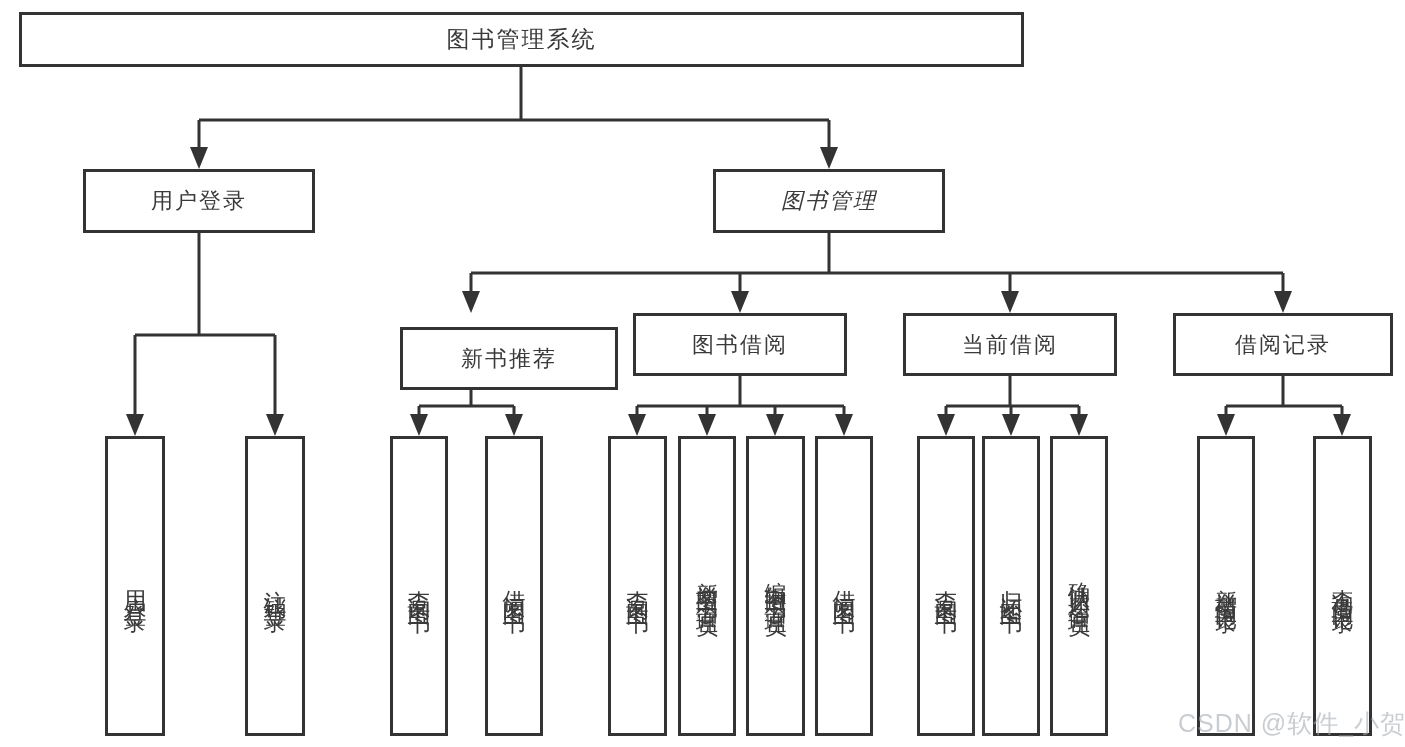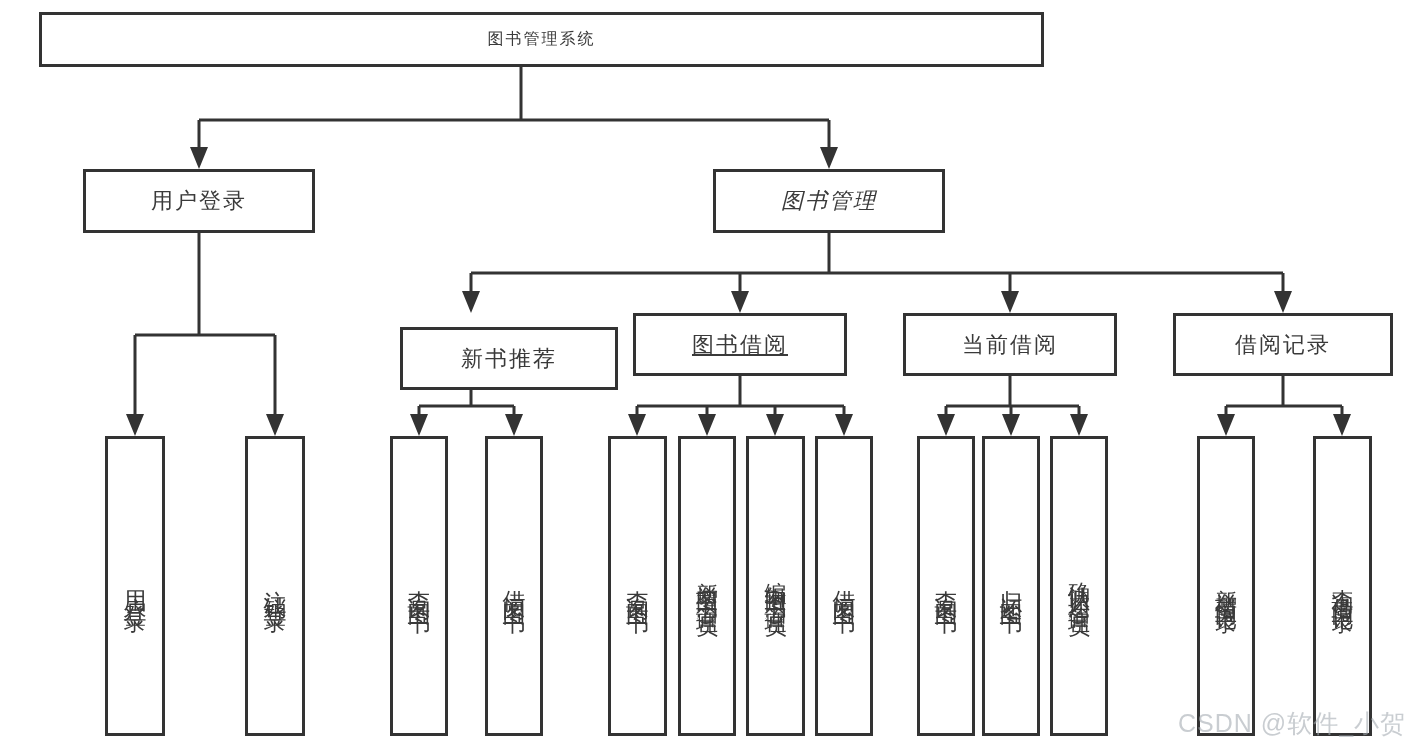--- a/index.html
+++ b/index.html
@@ -12,21 +12,21 @@
     position:absolute;box-sizing:border-box;background:#ffffff;
     border:3px solid #333333;color:#3a3a3a;
     display:flex;align-items:center;justify-content:center;
     font-size:22px;letter-spacing:2px;white-space:nowrap;
   }
   .leaf{
     writing-mode:vertical-rl;
     font-size:23px;letter-spacing:7px;line-height:1;
   }
   .leaf.long{font-size:22px;letter-spacing:5px;}
-  .root{font-size:16px;margin-left:20px;}
+  .root{font-size:23px;}
   .watermark{
     position:absolute;left:1178px;top:707px;z-index:5;
     font-size:25px;color:rgba(165,172,178,0.6);letter-spacing:1px;
     white-space:nowrap;pointer-events:none;
   }
 </style>
 </head>
 <body>
 
 <div class="canvas">
@@ -47,21 +47,21 @@
          M937 414 H955 L946 436 Z M1002 414 H1020 L1011 436 Z M1070 414 H1088 L1079 436 Z
          M1217 414 H1235 L1226 436 Z M1333 414 H1351 L1342 436 Z"></path>
   </svg>
 
   <div class="node root" style="left:19px;top:12px;width:1005px;height:55px;">图书管理系统</div>
 
   <div class="node" style="left:83px;top:169px;width:232px;height:64px;">用户登录</div>
   <div class="node" style="left:713px;top:169px;width:232px;height:64px;font-style:italic;">图书管理</div>
 
   <div class="node" style="left:362px;top:327px;width:218px;height:63px;margin-left:38px;">新书推荐</div>
-  <div class="node" style="left:633px;top:313px;width:214px;height:63px;text-decoration:underline;">图书借阅</div>
+  <div class="node" style="left:633px;top:313px;width:214px;height:63px;">图书借阅</div>
   <div class="node" style="left:903px;top:313px;width:214px;height:63px;">当前借阅</div>
   <div class="node" style="left:1173px;top:313px;width:220px;height:63px;">借阅记录</div>
 
   <div class="node leaf" style="left:105px;top:436px;width:60px;height:300px;">用户登录</div>
   <div class="node leaf" style="left:245px;top:436px;width:60px;height:300px;">注销登录</div>
 
   <div class="node leaf" style="left:390px;top:436px;width:58px;height:300px;">查询图书</div>
   <div class="node leaf" style="left:485px;top:436px;width:58px;height:300px;">借阅图书</div>
 
   <div class="node leaf" style="left:608px;top:436px;width:59px;height:300px;">查询图书</div>

